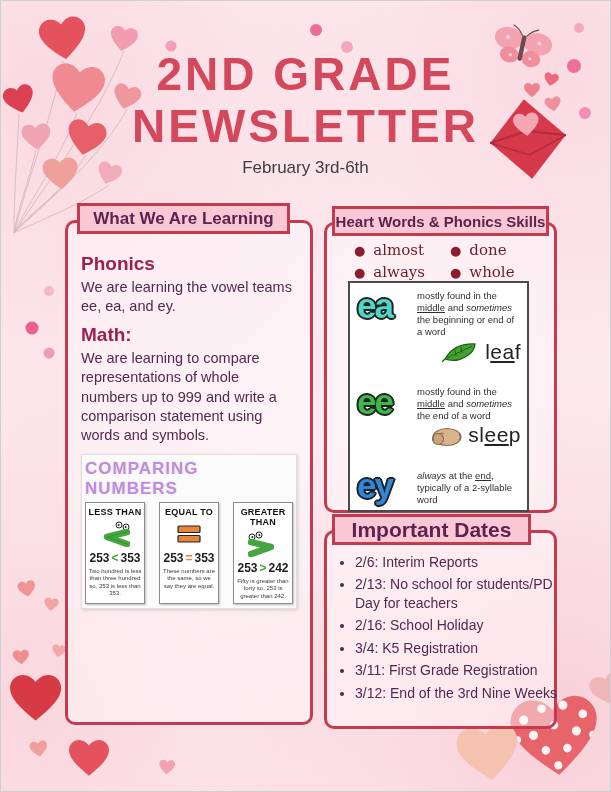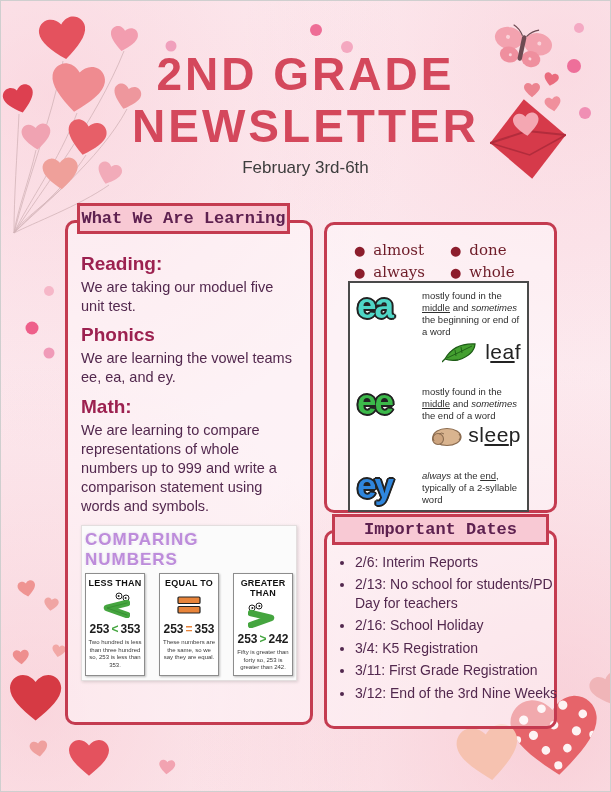--- a/index.html
+++ b/index.html
@@ -17,21 +17,21 @@
   .deco{position:absolute;left:0;top:0;pointer-events:none;}
 
   
   .masthead{position:absolute;top:48px;left:0;width:100%;text-align:center;}
   .title-line{font-size:46px;font-weight:bold;letter-spacing:3px;color:#d4485c;line-height:1.12;}
   .subtitle{margin-top:6px;font-size:17px;color:#3d3d3d;}
 
   
   .frame{position:absolute;border:3px solid #c43b50;border-radius:10px;background:rgba(255,253,254,.45);box-sizing:border-box;}
   .chip{position:absolute;background:#f8c9d4;border:3px solid #c43b50;box-sizing:border-box;
-        display:flex;align-items:center;justify-content:center;font-weight:bold;color:#5e2150;z-index:5;font-family:Liberation Mono, monospace;}
+        display:flex;align-items:center;justify-content:center;font-weight:bold;color:#5e2150;z-index:5;}
 
   
   .learn-box{left:64px;top:219px;width:248px;height:505px;padding:22px 13px 8px 13px;}
   .learn-chip{left:76px;top:202px;width:213px;height:31px;font-size:17px;}
   .sec-h{font-size:19px;color:#9c2150;font-weight:bold;margin:8px 0 3px 0;}
   .sec-p{font-size:14.5px;color:#52284e;line-height:1.32;margin:0;}
 
   
   .poster{margin-top:9px;background:#fbfbfb;border:1px solid #e3dede;box-shadow:1px 1px 3px rgba(0,0,0,.15);padding:3px 3px 4px 3px;}
   .poster-title{text-align:left;font-size:17px;font-weight:800;letter-spacing:1px;color:#bd8cdb;
@@ -50,34 +50,34 @@
   .hw-box{left:323px;top:221px;width:233px;height:291px;}
   .hw-chip{left:331px;top:205px;width:217px;height:30px;font-size:15px;}
   .hw-words{position:absolute;left:335px;top:238px;width:210px;display:grid;grid-template-columns:1fr 1fr;
     grid-auto-flow:column;grid-template-rows:repeat(2,22px);padding:0 0 0 18px;box-sizing:border-box;}
   .hw-word{font-family:"DejaVu Serif", serif;font-size:15px;color:#6e1c28;display:flex;align-items:center;gap:8px;}
   .hw-bullet{color:#8c1d2c;font-size:13px;}
 
   
   .pchart{position:absolute;left:347px;top:280px;width:181px;height:231px;background:#fff;border:2px solid #4a4a4a;
     box-sizing:border-box;padding:7px 6px 4px 7px;display:flex;flex-direction:column;justify-content:space-between;}
-  .prow{display:flex;gap:5px;}
+  .prow{display:flex;}
   .grapheme{width:60px;flex:0 0 60px;font-size:35px;font-weight:800;line-height:.9;letter-spacing:-2px;
     text-shadow:-2px 0 #222,2px 0 #222,0 -2px #222,0 2px #222,-1.4px -1.4px #222,1.4px -1.4px #222,-1.4px 1.4px #222,1.4px 1.4px #222;}
   .g-ea{color:#4fd6c6;} .g-ee{color:#3cb94a;} .g-ey{color:#2f86dd;}
   .pbody{flex:1;}
   .pdesc{font-size:9.5px;color:#2e2e2e;line-height:1.28;}
   .pdesc u{text-underline-offset:1px;}
   .pex{display:flex;align-items:center;justify-content:flex-end;gap:5px;margin-top:1px;}
   .pex-word{font-size:21px;color:#232323;letter-spacing:.5px;}
   .pex-word u{text-underline-offset:2px;}
 
   
   .id-box{left:323px;top:529px;width:233px;height:199px;}
-  .id-chip{left:331px;top:513px;width:217px;height:31px;font-size:17px;}
+  .id-chip{left:331px;top:513px;width:199px;height:31px;font-size:21px;}
   .id-list{position:absolute;left:338px;top:552px;width:212px;margin:0;padding:0 0 0 16px;}
   .id-list li{font-size:14px;color:#52284e;line-height:1.32;margin-bottom:4px;}
   .id-list li::marker{color:#52284e;}
 </style>
 </head>
 <body>
 
 <div class="page">
 
   <svg class="deco" width="611" height="792" viewBox="0 0 611 792">
@@ -187,24 +187,20 @@
     <div class="title-line">2ND GRADE</div>
     <div class="title-line">NEWSLETTER</div>
     <div class="subtitle">February 3rd-6th</div>
   </div>
 
   <div class="chip learn-chip">
     <span>What We Are Learning</span>
   </div>
   <div class="frame learn-box">
     <div>
-      <div class="sec-h">Reading:</div>
-      <p class="sec-p">We are taking our moduel five unit test.</p>
-    </div>
-    <div>
       <div class="sec-h">Phonics</div>
       <p class="sec-p">We are learning the vowel teams ee, ea, and ey.</p>
     </div>
     <div>
       <div class="sec-h">Math:</div>
       <p class="sec-p">We are learning to compare representations of whole numbers up to 999 and write a comparison statement using words and symbols.</p>
     </div>
 
     <div class="poster">
       <div class="poster-title">COMPARING NUMBERS</div>
@@ -263,20 +259,23 @@
             <span>253</span>
             <span class="cn-sym sym-green">&gt;</span>
             <span>242</span>
           </div>
           <div class="cn-caption">Fifty is greater than forty so, 253 is greater than 242.</div>
         </div>
       </div>
     </div>
   </div>
 
+  <div class="chip hw-chip">
+    <span>Heart Words &amp; Phonics Skills</span>
+  </div>
   <div class="frame hw-box"></div>
 
   <div class="hw-words">
     <div class="hw-word">
         <span class="hw-bullet">●</span>
         <span>almost</span>
       </div>
     <div class="hw-word">
         <span class="hw-bullet">●</span>
         <span>always</span>

